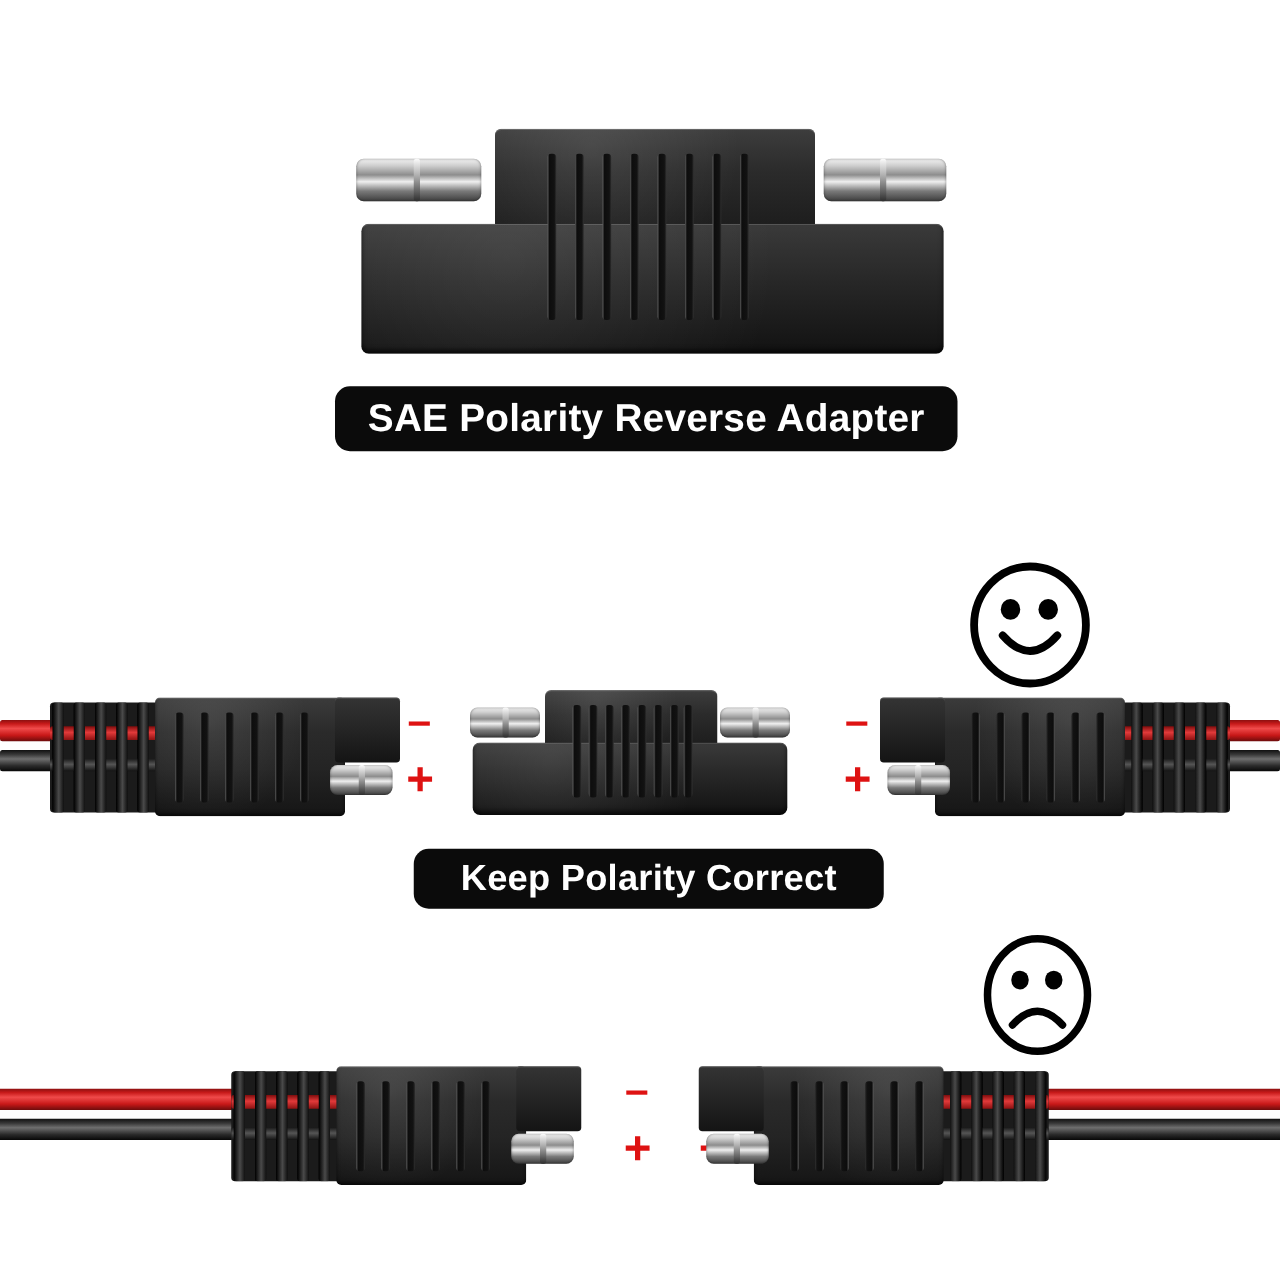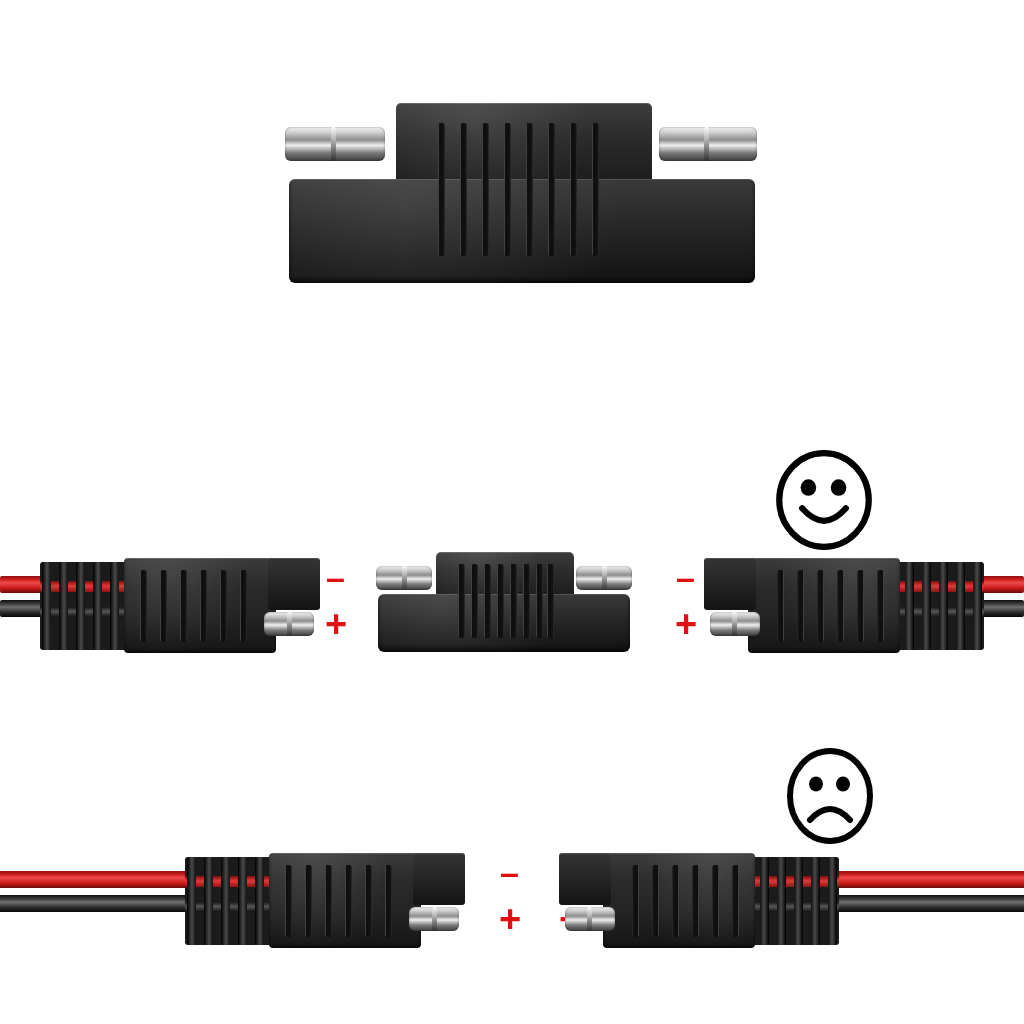--- a/index.html
+++ b/index.html
@@ -155,20 +155,21 @@
       <div class="gv" style="left:22px;"></div>
       <div class="gv" style="left:44px;"></div>
       <div class="gv" style="left:66px;"></div>
       <div class="gv" style="left:88px;"></div>
       <div class="gv" style="left:110px;"></div>
       <div class="gv" style="left:132px;"></div>
       <div class="gv" style="left:154px;"></div>
     </div>
   </div>
 
+  <div class="banner" id="banner-title">SAE Polarity Reverse Adapter</div>
 
   <div class="face" style="left:772px;top:448px;width:104px;height:104px;">
     <svg viewBox="0 0 100 100" width="104" height="104" aria-hidden="true">
       <ellipse cx="50" cy="50" rx="43" ry="45" fill="none" stroke="#000" stroke-width="6"></ellipse>
       <ellipse cx="35" cy="38" rx="7.5" ry="8" fill="#000"></ellipse>
       <ellipse cx="64" cy="38" rx="7.5" ry="8" fill="#000"></ellipse>
       <path d="M29 58 Q50 82 71 58" fill="none" stroke="#000" stroke-width="6" stroke-linecap="round"></path>
     </svg>
   </div>
 
@@ -252,20 +253,21 @@
       <div class="gv" style="left:0px;"></div>
       <div class="gv" style="left:20px;"></div>
       <div class="gv" style="left:40px;"></div>
       <div class="gv" style="left:60px;"></div>
       <div class="gv" style="left:80px;"></div>
       <div class="gv" style="left:100px;"></div>
     </div>
     <div class="pin" style="left:264px;top:62px;width:50px;height:24px;"></div>
   </div>
 
+  <div class="banner" id="banner-keep">Keep Polarity Correct</div>
 
   <div class="face" style="left:780px;top:744px;width:100px;height:104px;">
     <svg viewBox="0 0 100 100" width="100" height="104" aria-hidden="true">
       <ellipse cx="50" cy="50" rx="40" ry="45" fill="none" stroke="#000" stroke-width="6"></ellipse>
       <ellipse cx="36" cy="38" rx="7" ry="7.5" fill="#000"></ellipse>
       <ellipse cx="63" cy="38" rx="7" ry="7.5" fill="#000"></ellipse>
       <path d="M30 74 Q50 52 70 74" fill="none" stroke="#000" stroke-width="6" stroke-linecap="round"></path>
     </svg>
   </div>
 

